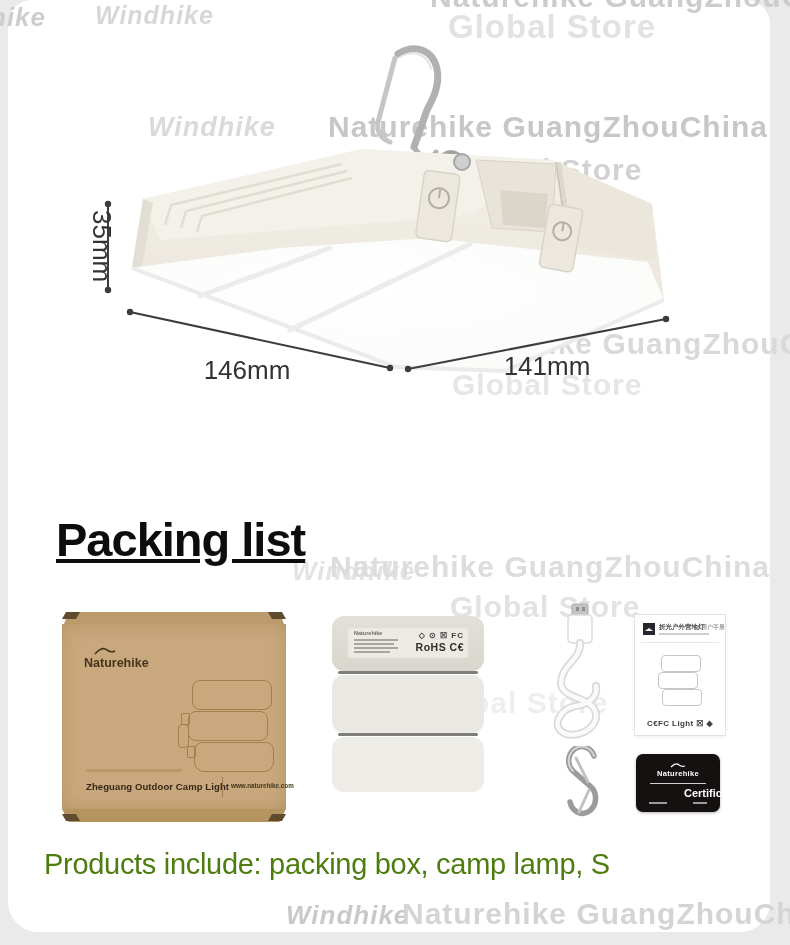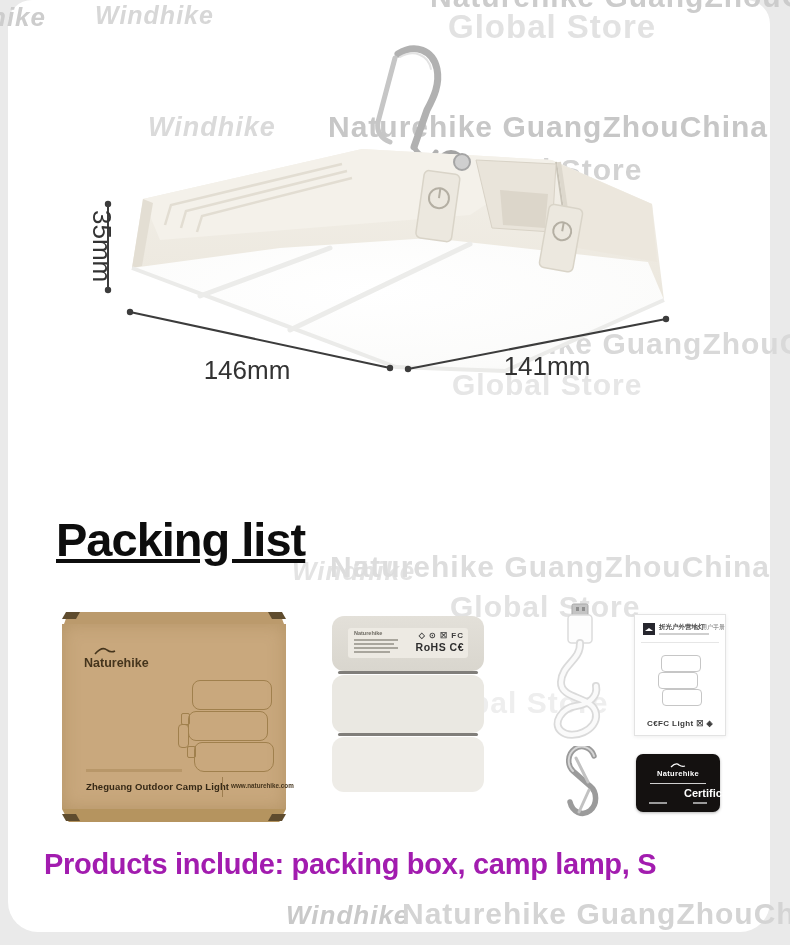--- a/index.html
+++ b/index.html
@@ -27,21 +27,21 @@
   .wm-o{left:402px;top:897px;font-size:30px;color:#d4d4d4;}
   
   #hero{position:absolute;left:0;top:0;z-index:2;}
   
   .warm-tip{position:absolute;left:63px;top:420px;width:680px;z-index:3;
             font-size:28px;line-height:36px;color:#565656;font-weight:500;letter-spacing:-0.2px;}
   .warm-tip span{display:block;}
   .packing-heading{position:absolute;left:56px;top:512px;z-index:3;font-size:47px;
             font-weight:700;color:#0d0d0d;letter-spacing:-1px;text-decoration:underline;}
   .products-include{position:absolute;left:44px;top:846px;width:710px;z-index:3;
-            font-size:29px;line-height:37px;color:#a21caf;font-weight:700;letter-spacing:-0.3px;}
+            font-size:29px;line-height:37px;color:#4d7c0f;font-weight:400;letter-spacing:-0.3px;}
   .products-include span{display:block;}
   
   .photo{position:absolute;z-index:2;}
   .photo-box{left:62px;top:612px;width:224px;height:210px;}
   .box-lid-top{position:absolute;left:2px;top:0;right:2px;height:12px;background:#bb9a6c;
       clip-path:polygon(2% 0,98% 0,100% 100%,0 100%);}
   .box-lid-bot{position:absolute;left:0px;bottom:0;right:0px;height:13px;background:#b5945f;
       clip-path:polygon(0 0,100% 0,97% 100%,3% 100%);}
   .box-corner{position:absolute;width:14px;height:7px;background:#5f4c2e;}
   .bc-tl{left:2px;top:0;transform:skewX(-30deg);}

